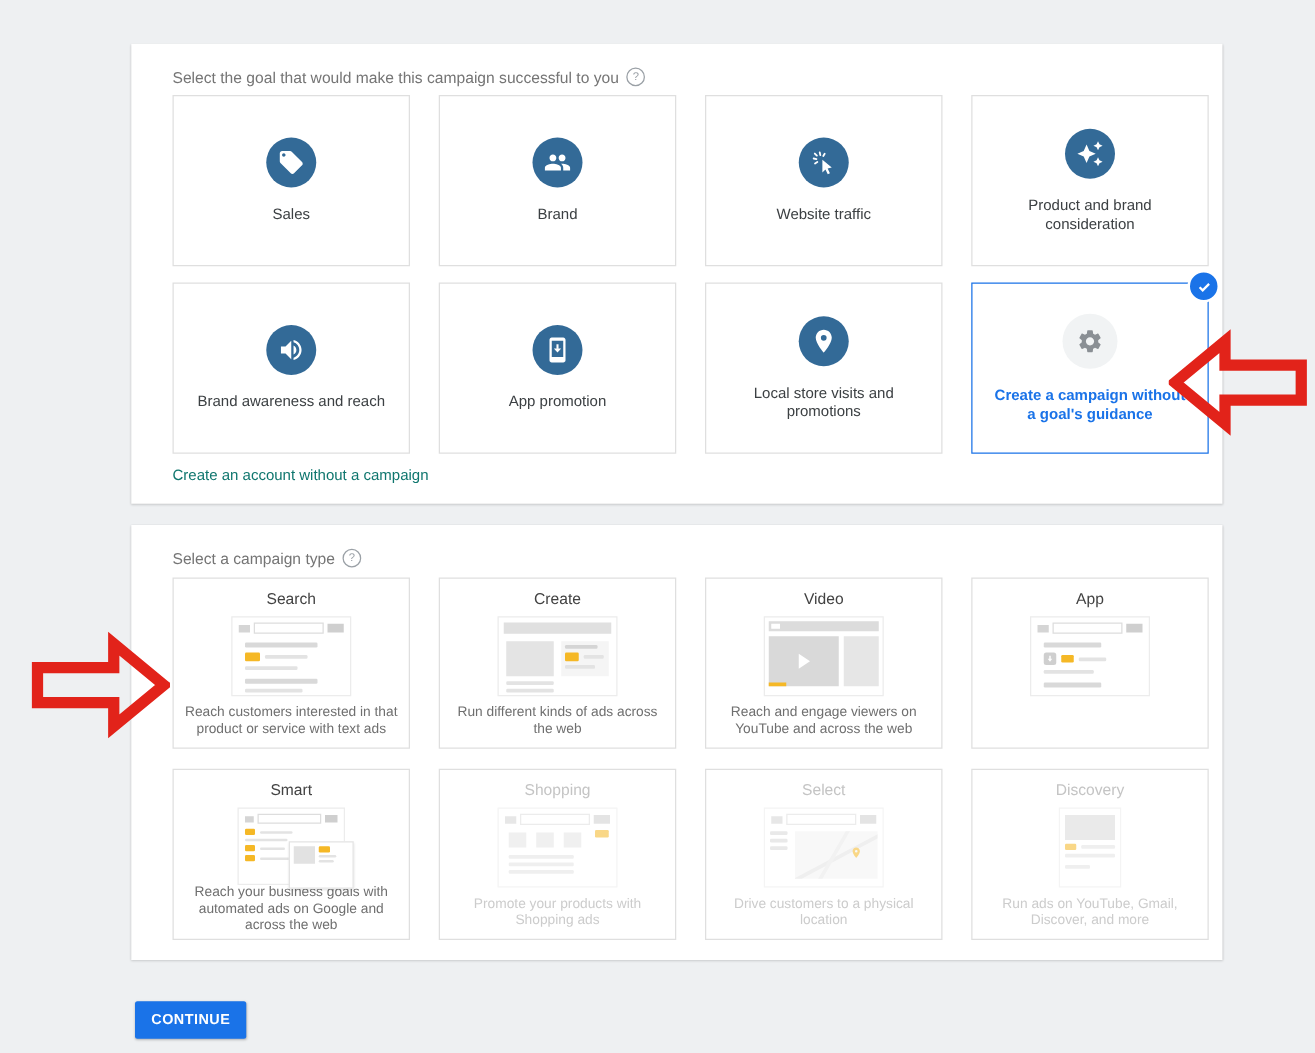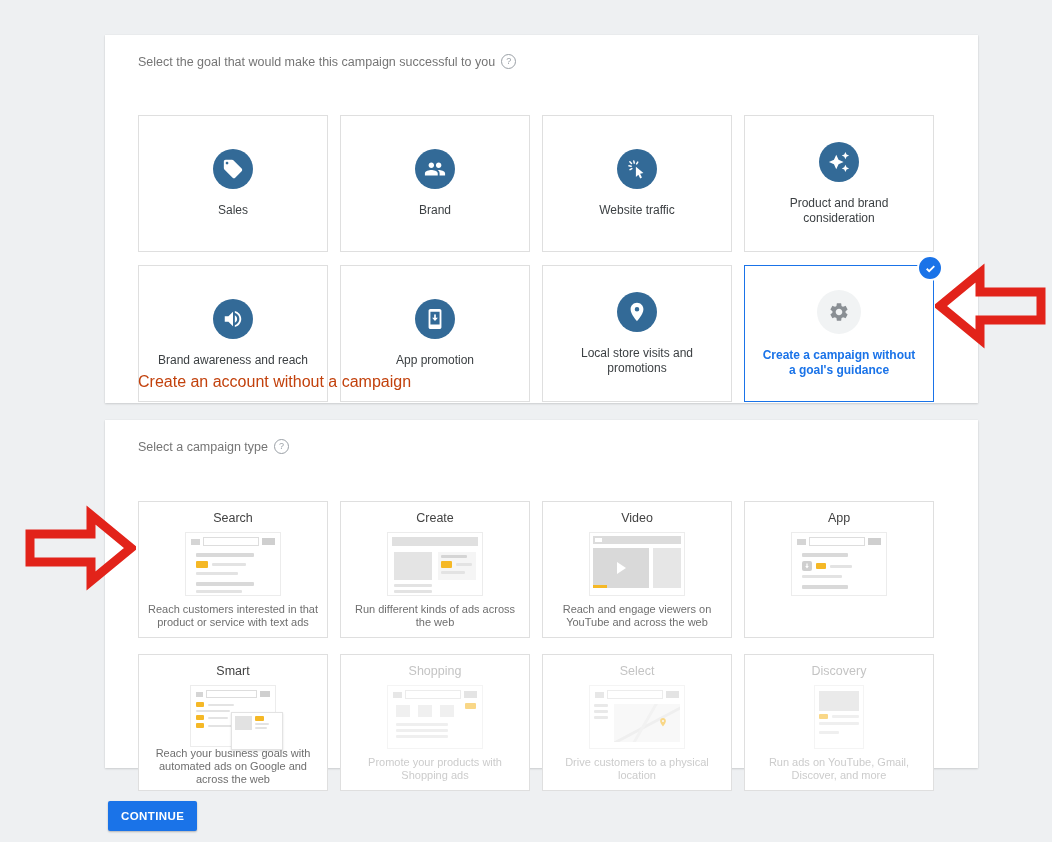--- a/index.html
+++ b/index.html
@@ -18,21 +18,21 @@
     position:absolute;left:33px;top:19px;font-size:12.5px;color:#757575;
     display:flex;align-items:center;gap:6px;
   }
   .help-icon{
     width:13px;height:13px;border:1px solid #9aa0a6;border-radius:50%;
     color:#9aa0a6;font-size:9px;line-height:13px;text-align:center;
     display:inline-block;cursor:pointer;
   }
   .card-grid{
     position:absolute;left:33px;display:grid;
-    grid-template-columns:repeat(4,190px);gap:13px 12px;margin-top:39px;
+    grid-template-columns:repeat(4,190px);gap:13px 23px;
   }
   #goal-grid{top:41px;grid-auto-rows:137px;}
   #campaign-grid{top:42px;grid-auto-rows:137px;row-gap:16px;}
   .goal-card{
     position:relative;background:#fff;border:1px solid #dfdfdf;
     display:flex;flex-direction:column;align-items:center;justify-content:center;
     cursor:pointer;
   }
   .goal-card.selected{border:1px solid #1a73e8;}
   .icon-circle{
@@ -44,21 +44,21 @@
   .goal-label{
     margin-top:14px;font-size:12px;color:#3c4043;text-align:center;
     max-width:170px;line-height:15px;
   }
   .goal-card.selected .goal-label{color:#1a73e8;font-weight:bold;max-width:160px;}
   .check-badge{
     position:absolute;top:-11px;right:-10px;width:22px;height:22px;border-radius:50%;
     background:#1a73e8;border:2px solid #fff;display:flex;align-items:center;justify-content:center;
   }
   .account-link{
-    position:absolute;left:33px;top:338px;font-size:16px;color:#c2410c;
+    position:absolute;left:33px;top:338px;font-size:12px;color:#0f766e;
     text-decoration:none;cursor:pointer;
   }
   .type-card{
     position:relative;background:#fff;border:1px solid #dfdfdf;cursor:pointer;
     display:flex;flex-direction:column;align-items:center;padding:9px 8px 8px;
     box-sizing:border-box;
   }
   .type-title{font-size:12.5px;color:#424242;}
   .type-desc{
     margin-top:auto;font-size:11px;line-height:13px;color:#6f6f6f;text-align:center;

